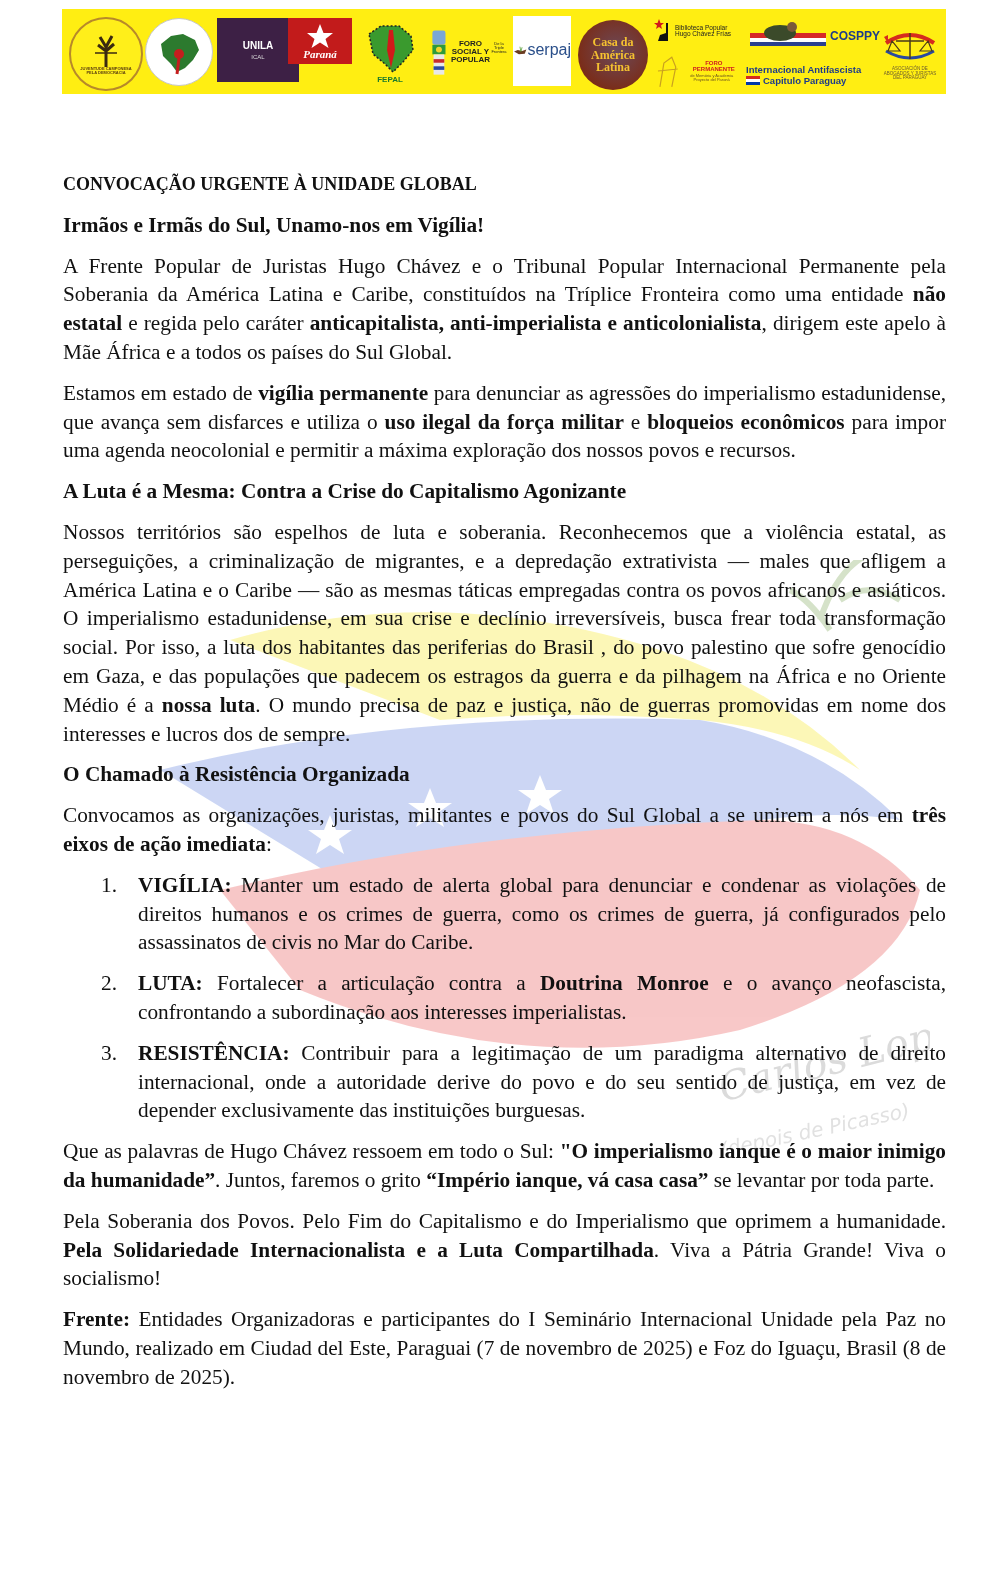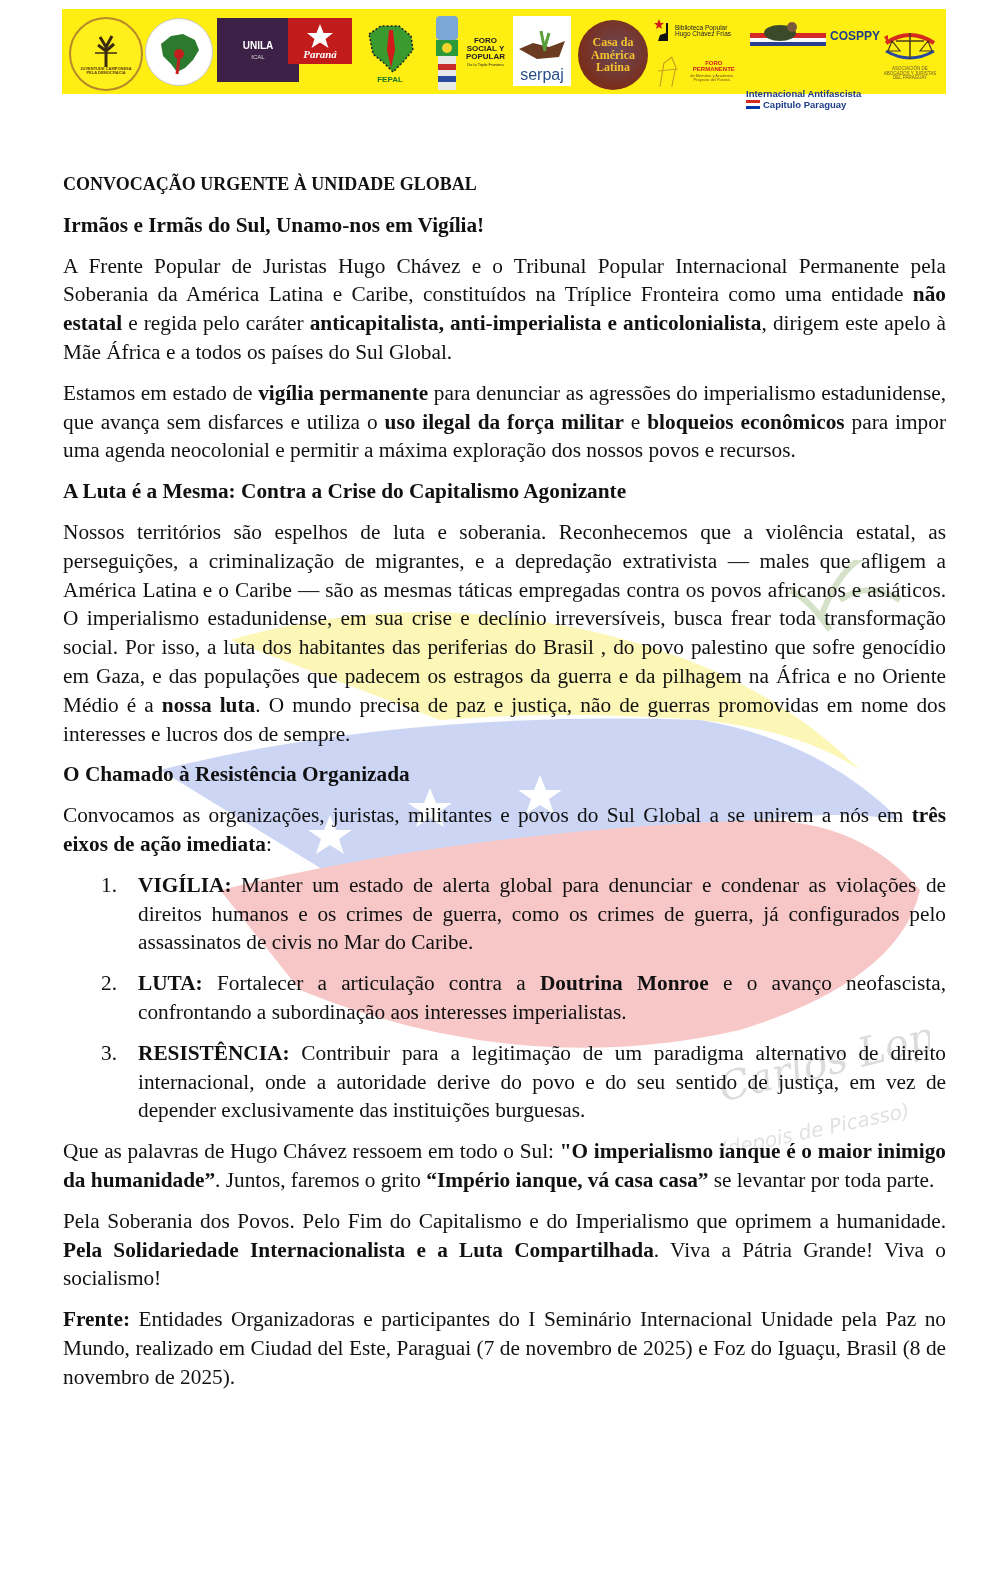--- a/index.html
+++ b/index.html
@@ -78,27 +78,27 @@
 
   <div class="logo" style="left:368px;top:4px;width:78px;height:78px;">
     <svg width="30" height="76" viewBox="0 0 30 76">
       <rect x="4" y="2" width="22" height="24" rx="4" fill="#7aa7d6"></rect>
       <rect x="4" y="26" width="22" height="16" fill="#2d9a3a"></rect>
       <circle cx="15" cy="34" r="5" fill="#f2d32c"></circle>
       <rect x="6" y="42" width="18" height="34" fill="#e8e8e8"></rect>
       <rect x="6" y="50" width="18" height="6" fill="#c72b2b"></rect>
       <rect x="6" y="62" width="18" height="6" fill="#2a4aa0"></rect>
     </svg>
-    <div style="display:flex;flex-direction:column;margin-left:3px;">
+    <div style="display:flex;flex-direction:row;margin-left:3px;">
       <span class="lt" style="font-size:8px;color:#222;width:42px;font-weight:bold;">FORO SOCIAL Y POPULAR</span>
       <span class="lt" style="font-size:4px;color:#222;margin-top:2px;">De la Triple Frontera</span>
     </div>
   </div>
 
-  <div class="logo" style="left:451px;top:7px;width:58px;height:70px;background:#ffffff;flex-direction:column;justify-content:flex-end;">
+  <div class="logo" style="left:451px;top:7px;width:58px;height:70px;background:#ffffff;flex-direction:row;justify-content:flex-end;">
     <svg width="54" height="40" viewBox="0 0 54 40">
       <path d="M4 22 L18 16 L34 20 L50 14 L44 30 L22 32 Z" fill="#6b3c22"></path>
       <path d="M26 4 L30 24 M34 6 L30 20" stroke="#5aa03a" stroke-width="3"></path>
     </svg>
     <span class="lt" style="color:#2a4f8a;font-size:16px;margin-bottom:3px;">serpaj</span>
   </div>
 
   <div class="logo" style="left:516px;top:11px;width:70px;height:70px;border-radius:50%;background:radial-gradient(circle at 55% 45%, #6b4a5a, #7a2d1a 70%);">
     <span class="lt" style="color:#f5c230;font-family:'Liberation Serif',serif;font-weight:bold;font-size:12px;width:54px;line-height:1.05;">Casa da América Latina</span>
   </div>
@@ -128,21 +128,21 @@
       <rect x="0" y="21" width="76" height="4" fill="#2a3f8f"></rect>
       <ellipse cx="30" cy="12" rx="16" ry="8" fill="#3b4a2a"></ellipse>
       <circle cx="42" cy="6" r="5" fill="#7a5a3a"></circle>
     </svg>
   </div>
 
   <div class="logo" style="left:768px;top:12px;width:52px;height:30px;justify-content:flex-start;">
     <span class="lt" style="font-size:12px;font-weight:bold;color:#1d3b8a;">COSPPY</span>
   </div>
 
-  <div class="logo" style="left:684px;top:52px;width:128px;height:28px;flex-direction:column;align-items:flex-start;margin-top:24px;">
+  <div class="logo" style="left:684px;top:52px;width:128px;height:28px;flex-direction:column;align-items:flex-start;">
     <span class="lt" style="font-size:9.5px;font-weight:bold;color:#1d3b8a;">Internacional Antifascista</span>
     <div style="display:flex;align-items:center;margin-top:2px;">
       <svg width="14" height="9" viewBox="0 0 14 9">
         <rect width="14" height="3" fill="#d52b1e"></rect>
           <rect y="3" width="14" height="3" fill="#fff"></rect>
           <rect y="6" width="14" height="3" fill="#0038a8"></rect>
       </svg>
       <span class="lt" style="font-size:9.5px;font-weight:bold;color:#1d3b8a;margin-left:3px;">Capitulo Paraguay</span>
     </div>
   </div>

